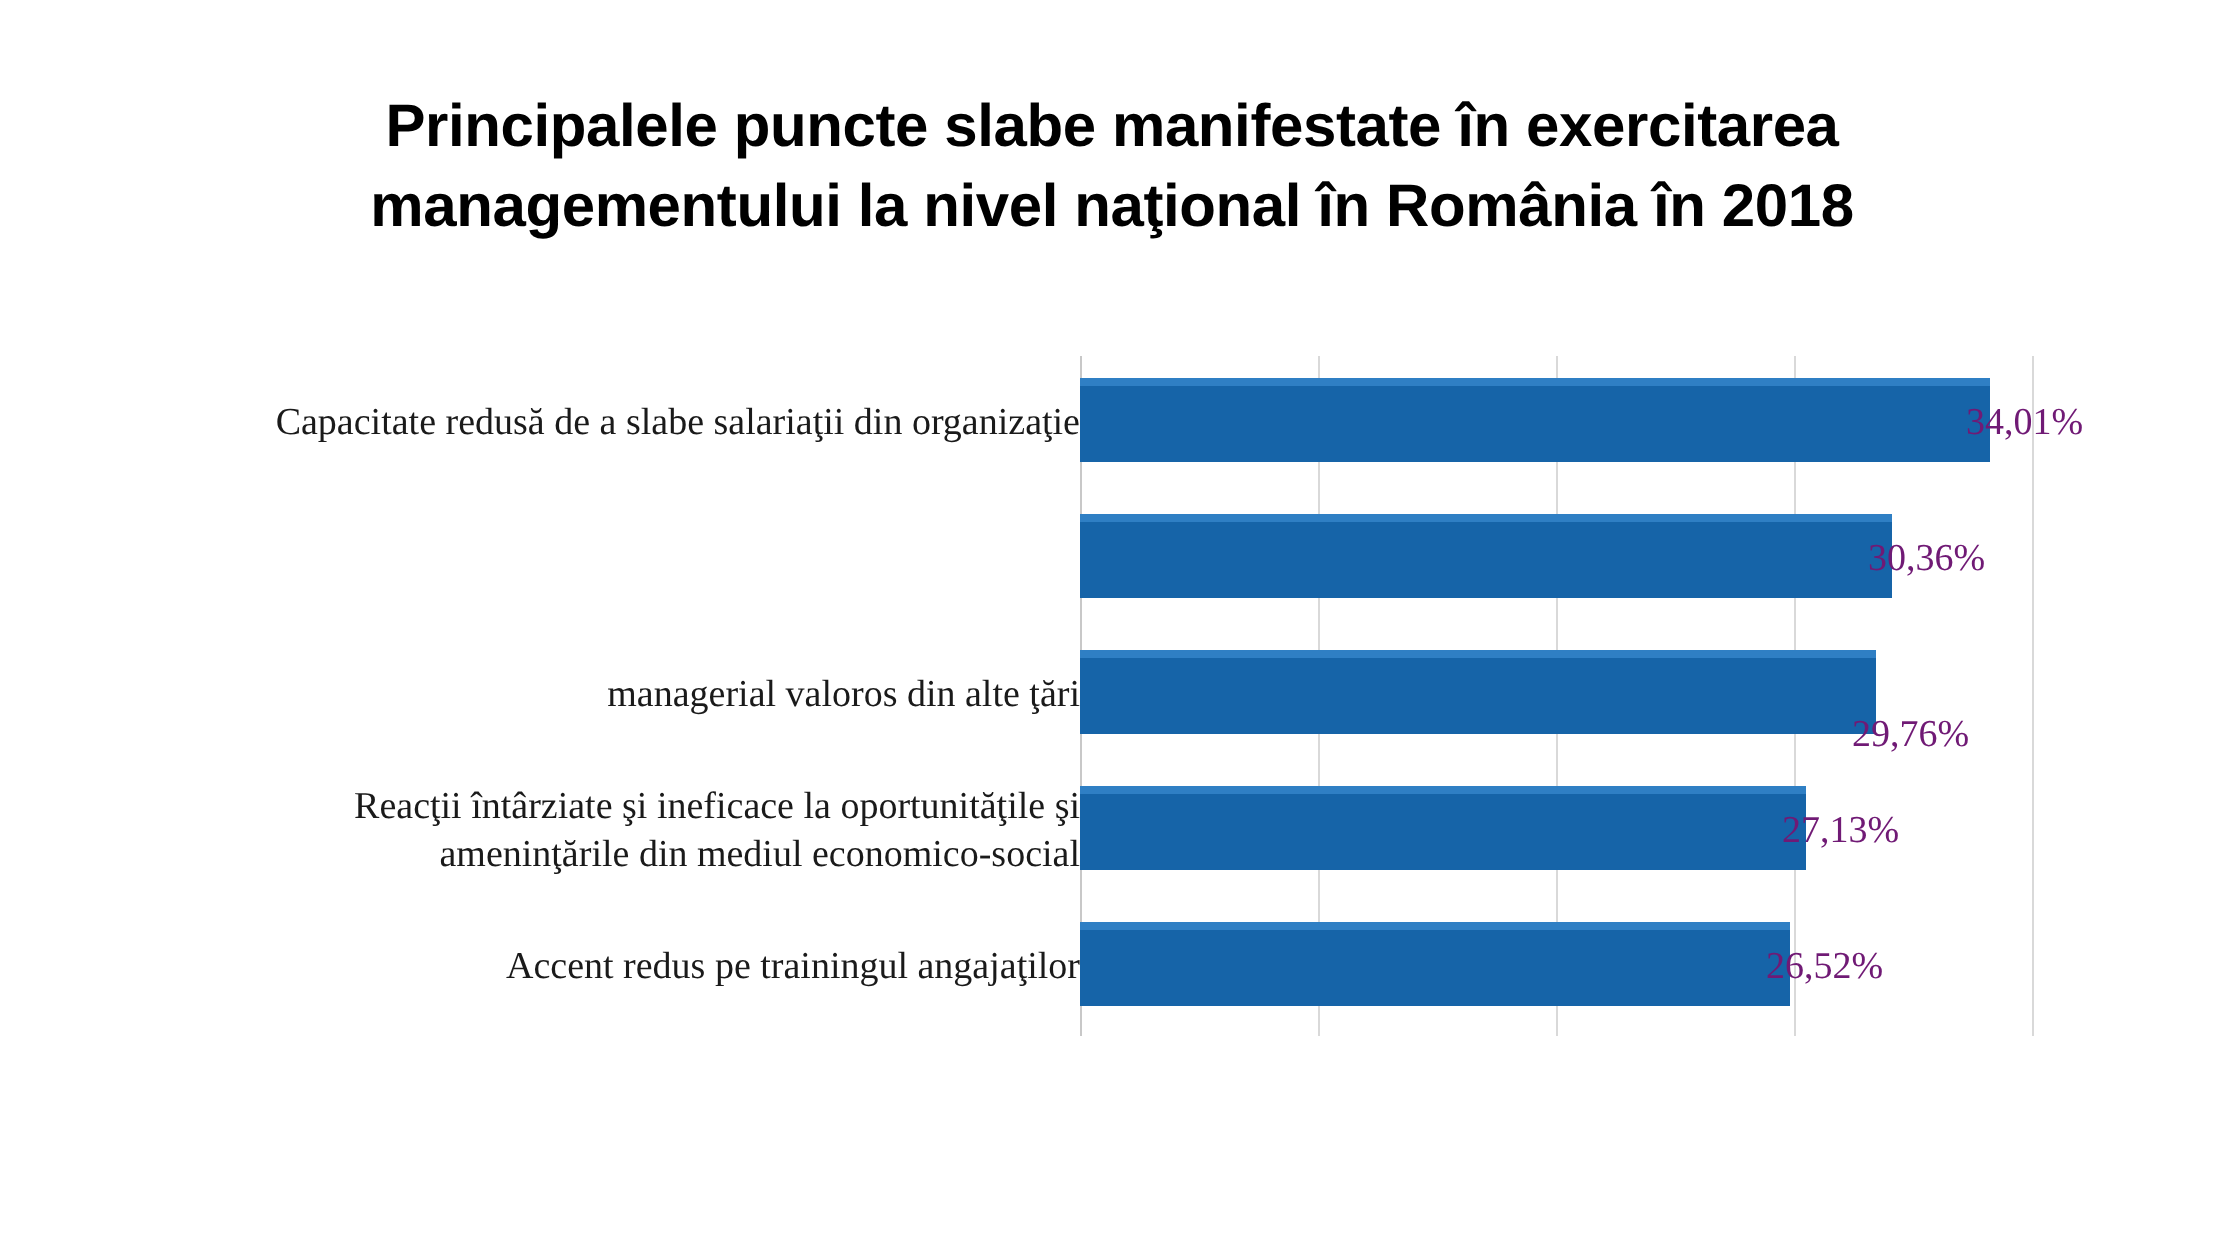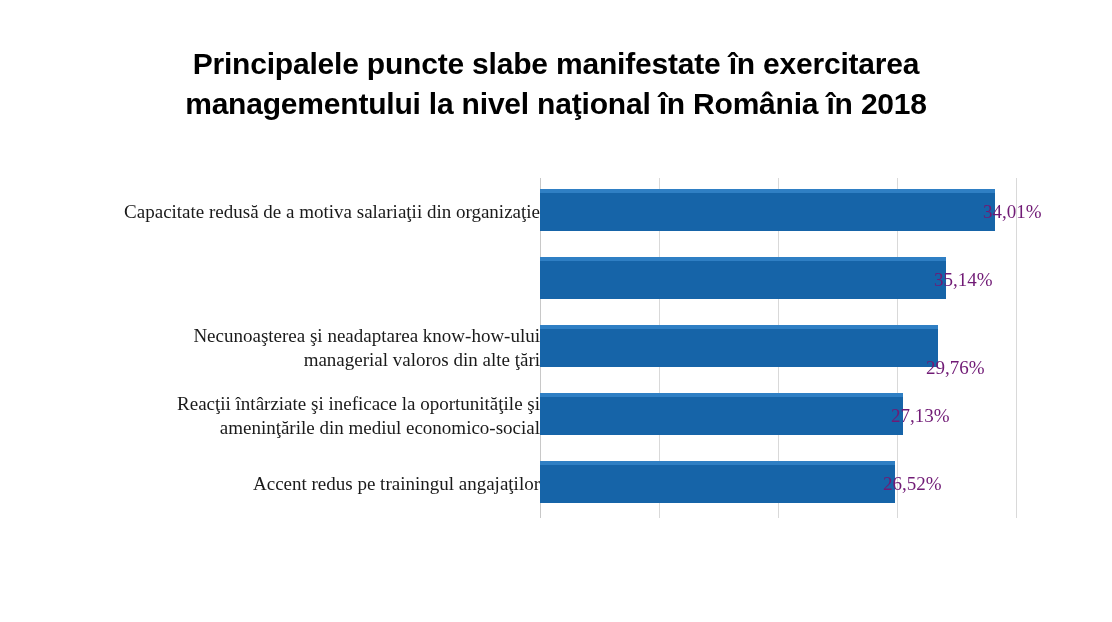--- a/index.html
+++ b/index.html
@@ -119,42 +119,41 @@
     <div class="axis-line" style="left:540px;"></div>
     <div class="gridline" style="left:659px;"></div>
     <div class="gridline" style="left:778px;"></div>
     <div class="gridline" style="left:897px;"></div>
     <div class="gridline" style="left:1016px;"></div>
 
     <div class="rows">
 
       <div class="row">
         <div class="cat-label">
-          <div>Capacitate redusă de a motiva salariaţii din organizaţie</div>
+          <div>Capacitate redusă de a slabe salariaţii din organizaţie</div>
         </div>
         <div class="bar-wrap" style="width:455px;">
           <div class="bar">
               <div class="bar-top"></div>
             </div>
           <div class="bar-value" style="left:443px;">34,01%</div>
         </div>
       </div>
 
       <div class="row">
         <div class="bar-wrap" style="width:406px;">
           <div class="bar">
               <div class="bar-top"></div>
             </div>
-          <div class="bar-value" style="left:394px;">35,14%</div>
+          <div class="bar-value" style="left:394px;">30,36%</div>
         </div>
       </div>
 
       <div class="row">
         <div class="cat-label">
-          <div>Necunoaşterea şi neadaptarea know-how-ului</div>
           <div>managerial valoros din alte ţări</div>
         </div>
         <div class="bar-wrap" style="width:398px;">
           <div class="bar">
               <div class="bar-top"></div>
             </div>
           <div class="bar-value" style="left:386px;margin-top:20px;">29,76%</div>
         </div>
       </div>
 

